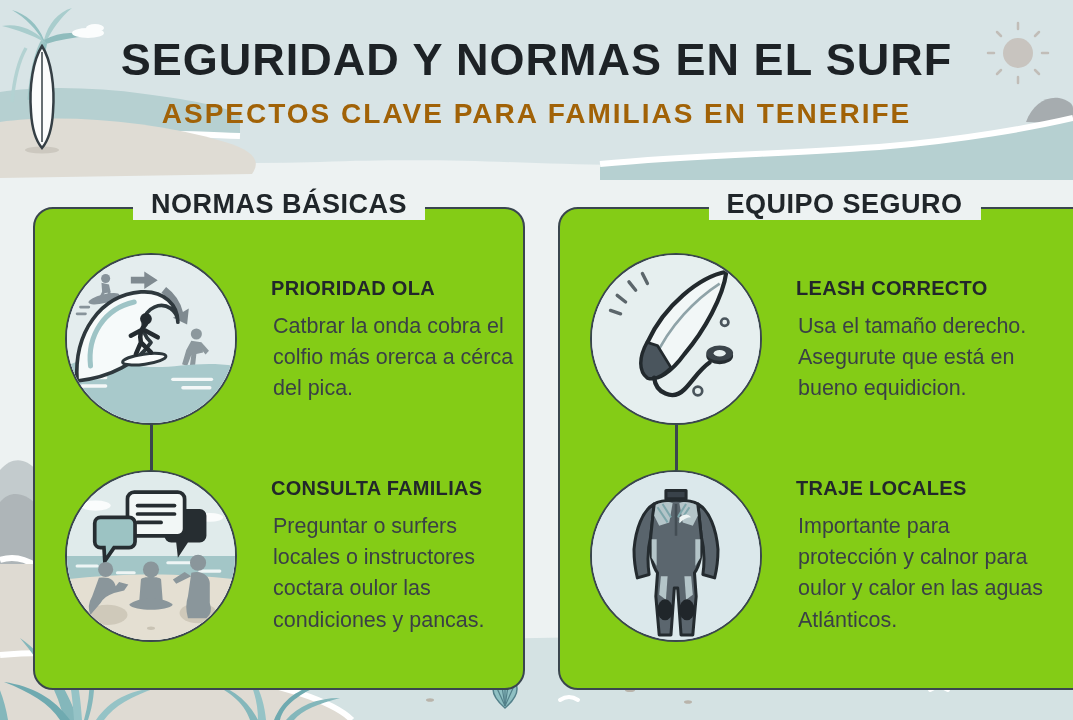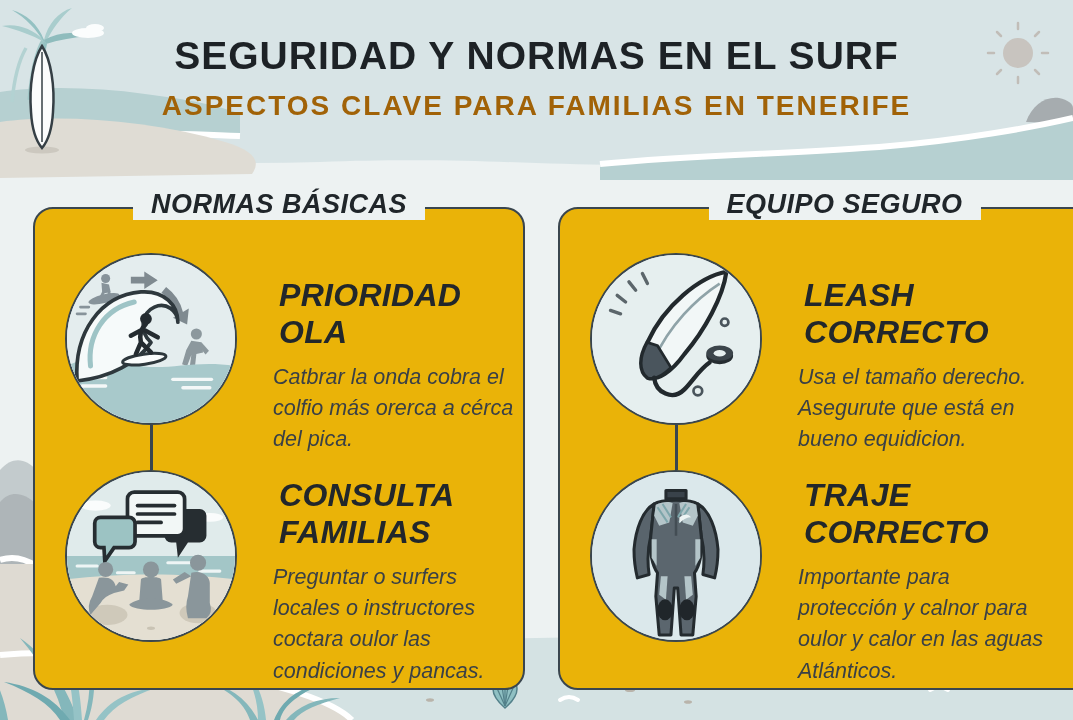--- a/index.html
+++ b/index.html
@@ -2,43 +2,43 @@
 <html><head>
 <meta charset="utf-8">
 <style>
   html,body{margin:0;padding:0;}
   body{font-family:"Liberation Sans", sans-serif;background:#eef3f2;}
   .stage{position:relative;width:1073px;height:720px;overflow:hidden;background:#eef3f2;}
   .bg-scene{position:absolute;inset:0;width:1073px;height:720px;display:block;}
 
   
   .header{position:absolute;top:34px;left:0;width:100%;text-align:center;z-index:3;}
-  .page-title{margin:0;font-size:39px;font-weight:800;letter-spacing:1px;color:#1d2226;}
+  .page-title{margin:0;font-size:45px;font-weight:800;letter-spacing:1px;color:#1d2226;}
   .page-subtitle{margin:12px 0 0;font-size:28px;font-weight:700;letter-spacing:2px;color:#a16207;}
 
   
   .card{position:absolute;top:207px;height:483px;border:2.5px solid #3a464e;border-radius:20px;
-        background:#eab308;box-sizing:border-box;z-index:2;font-style:italic;}
+        background:#84cc16;box-sizing:border-box;z-index:2;}
   .card-left{left:33px;width:492px;}
   .card-right{left:558px;width:573px;}
   .card-title{position:absolute;top:-20px;left:50%;transform:translateX(-50%);
         background:#edf2f2;padding:0 18px;font-size:27px;font-weight:800;letter-spacing:0.5px;
         color:#20262a;white-space:nowrap;}
 
   .icon-circle{position:absolute;width:172px;height:172px;border-radius:50%;
         border:2.5px solid #3a464e;overflow:hidden;background:#e4edee;box-sizing:border-box;}
   .icon-circle svg{display:block;width:100%;height:100%;}
   .circle-1{left:30px;top:44px;}
   .circle-2{left:30px;top:261px;}
   .connector{position:absolute;left:115px;top:216px;width:2.5px;height:45px;background:#3a464e;}
 
   .item-text{position:absolute;left:228px;width:266px;}
   .text-1{top:68px;}
   .text-2{top:268px;}
-  .item-heading{margin:0 16px 11px;font-size:32px;font-weight:800;letter-spacing:0.3px;color:#22272b;}
+  .item-heading{margin:0 8px 11px;font-size:20px;font-weight:800;letter-spacing:0.3px;color:#22272b;}
   .item-body{margin:10px;font-size:21.5px;line-height:1.45;color:#3a4046;}
 </style>
 </head>
 <body>
 
 <div class="stage">
 
   <svg class="bg-scene" viewBox="0 0 1073 720" aria-hidden="true">
     <rect width="1073" height="720" fill="#edf2f2"></rect>
 
@@ -289,18 +289,18 @@
             <path d="M58,21 l-6,9"></path>
             <path d="M56,19 l-5,8"></path>
         </g>
         <ellipse cx="43.5" cy="82" rx="4.6" ry="6.2" fill="#20262a"></ellipse>
         <ellipse cx="56.5" cy="82" rx="4.6" ry="6.2" fill="#20262a"></ellipse>
         <path d="M52,27 q4.5,-3.5 7,0 q-3.5,0 -7,3.5 Z" fill="#eef4f4"></path>
         <path d="M50,19 V38" stroke="#434d54" stroke-width="1.5"></path>
       </svg>
     </span>
     <div class="item-text text-2">
-      <h3 class="item-heading">TRAJE CORRECTO</h3>
+      <h3 class="item-heading">TRAJE LOCALES</h3>
       <p class="item-body">Importante para protección y calnor para oulor y calor en las aguas Atlánticos.</p>
     </div>
   </section>
 
 </div>
 
 </body></html>

